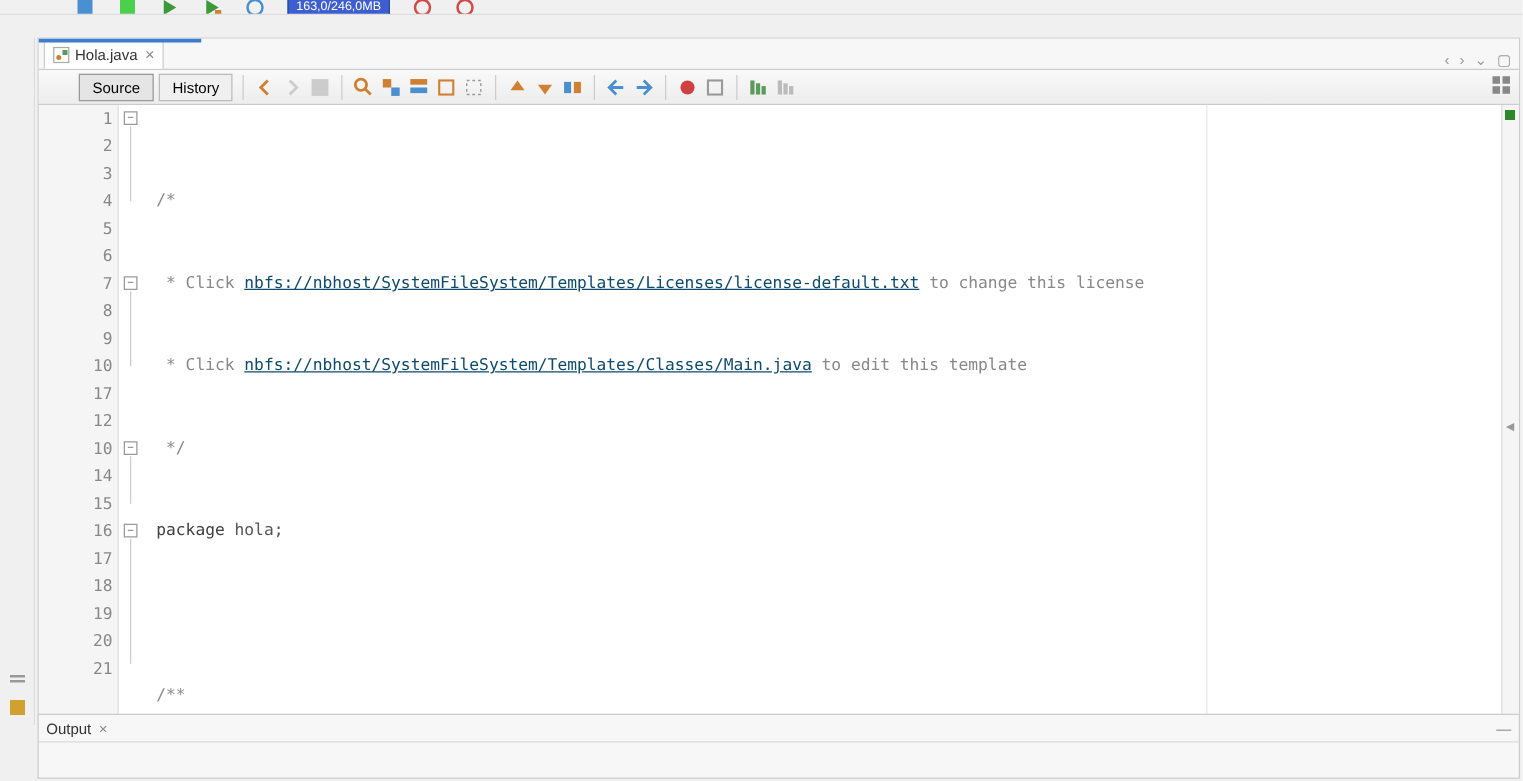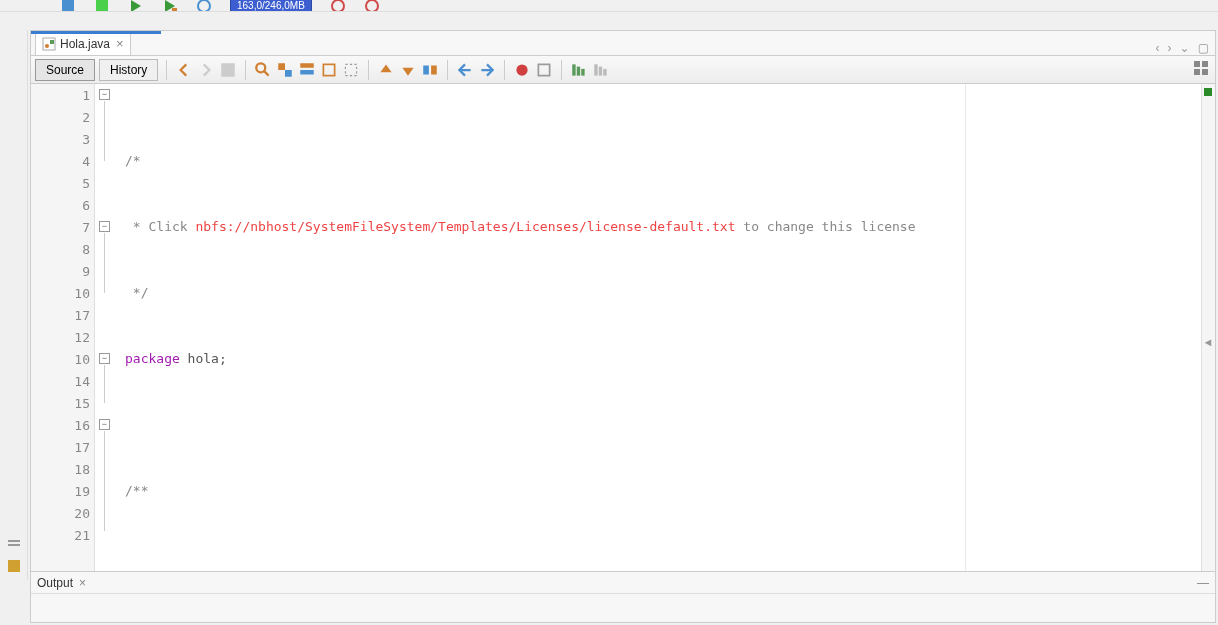--- a/index.html
+++ b/index.html
@@ -12,36 +12,36 @@
 .left-rail .ricon{width:16px;height:16px;display:block;}
 .tab-bar { height: 25px; background: #f7f7f7; border-bottom: 1px solid #ccc; display: flex; align-items: flex-end; position:relative; }
 .tab-bar::before{content:"";position:absolute;left:0;top:0;width:130px;height:3px;background:#3d7dd0;}
 .file-tab { height: 24px; background: #fff; border:1px solid #ccc; border-bottom:none; display: flex; align-items:center; padding: 0 6px; gap:4px; margin-left:4px;text-align:center; }
 .file-tab .jicon{width:14px;height:14px;}
 .file-tab .closex{color:#888;font-size:13px;cursor:pointer;margin-left:2px;}
 .tab-right { margin-left:auto; display:flex; align-items:center; gap:8px; padding-right:6px; color:#999;}
 .tab-right span{cursor:pointer;}
 .view-bar { height: 28px; background: linear-gradient(#f9f9f9,#ededed); border-bottom:1px solid #ccc; display:flex; align-items:center; padding-left:4px; gap:4px; position:relative;}
 .view-btn { padding: 3px 10px; font-size:12px; border:1px solid #bbb; background:#f0f0f0; cursor:pointer; }
-.view-btn.active { background:#e5e5e5; border:1px solid #999; }
+.view-btn.active { background:#e5e5e5; border:1px solid #999;margin-left:28px; }
 .tb-sep{width:1px;height:20px;background:#ccc;margin:0 4px;}
 .tb-icon{width:18px;height:18px;cursor:pointer;display:inline-flex;align-items:center;justify-content:center;}
 .view-right{position:absolute;right:6px;top:4px;width:16px;height:16px;}
 .editor-wrap{flex:1;display:flex;overflow:hidden;position:relative;}
 .gutter{width:64px;background:#f5f5f5;border-right:1px solid #e0e0e0;font-family:"DejaVu Sans Mono",monospace;font-size:13px;color:#888;}
 .gutter-row{height:22px;display:flex;align-items:center;justify-content:flex-end;padding-right:4px;position:relative;}
 .fold-zone{position:absolute;left:64px;top:0;width:20px;bottom:0;}
 .fold-box{position:absolute;left:4px;width:11px;height:11px;border:1px solid #999;background:#fff;font-size:9px;line-height:9px;text-align:center;color:#666;cursor:pointer;}
 .fold-line{position:absolute;left:9px;width:1px;background:#ccc;}
 .code-area{flex:1;font-family:"DejaVu Sans Mono",monospace;font-size:13px;line-height:22px;padding-left:30px;position:relative;white-space:pre;color:#555;}
 .code-row{height:22px;position:relative;}
 .vline{position:absolute;left:870px;top:0;bottom:0;width:1px;background:#e8e8e8;}
-.kw{color:#a21caf;}
+.kw{color:#404040;}
 .cm{color:#888;}
-.lnk{color:#ef4444;}
+.lnk{color:#0c4a6e;text-decoration:underline;}
 .right-strip{width:14px;background:#f5f5f5;border-left:1px solid #e0e0e0;position:relative;}
 .right-strip .ok-mark{position:absolute;top:4px;left:2px;width:8px;height:8px;background:#2a8a2a;}
 .right-arr{position:absolute;right:0;top:50%;width:14px;height:20px;color:#999;font-size:11px;display:flex;align-items:center;justify-content:center;cursor:pointer;}
 .output-panel{position:absolute;left:30px;right:2px;bottom:2px;height:52px;background:#f7f7f7;border:1px solid #ccc;}
 .output-head{height:22px;display:flex;align-items:center;padding:0 6px;gap:6px;border-bottom:1px solid #ddd;}
 .out-close{color:#888;cursor:pointer;}
 .out-min{margin-left:auto;color:#888;cursor:pointer;}
 </style>
 </head>
 <body>
@@ -242,20 +242,21 @@
       <div class="fold-line" style="top:149px;height:60px"></div>
       <div class="fold-box" style="top:269px">−</div>
       <div class="fold-line" style="top:281px;height:38px"></div>
       <div class="fold-box" style="top:335px">−</div>
       <div class="fold-line" style="top:347px;height:100px"></div>
     </div>
     <div class="code-area">
       <div class="vline"></div>
       <div class="code-row"><span class="cm">/*</span></div>
       <div class="code-row"><span class="cm"> * Click </span><span class="lnk">nbfs://nbhost/SystemFileSystem/Templates/Licenses/license-default.txt</span><span class="cm"> to change this license</span></div>
+      <div class="code-row"><span class="cm"> * Click </span><span class="lnk">nbfs://nbhost/SystemFileSystem/Templates/Classes/Main.java</span><span class="cm"> to edit this template</span></div>
       <div class="code-row"><span class="cm"> */</span></div>
       <div class="code-row"><span class="kw">package</span><span> hola;</span></div>
       <div class="code-row"></div>
       <div class="code-row"><span class="cm">/**</span></div>
       
       
       
       
       
       

